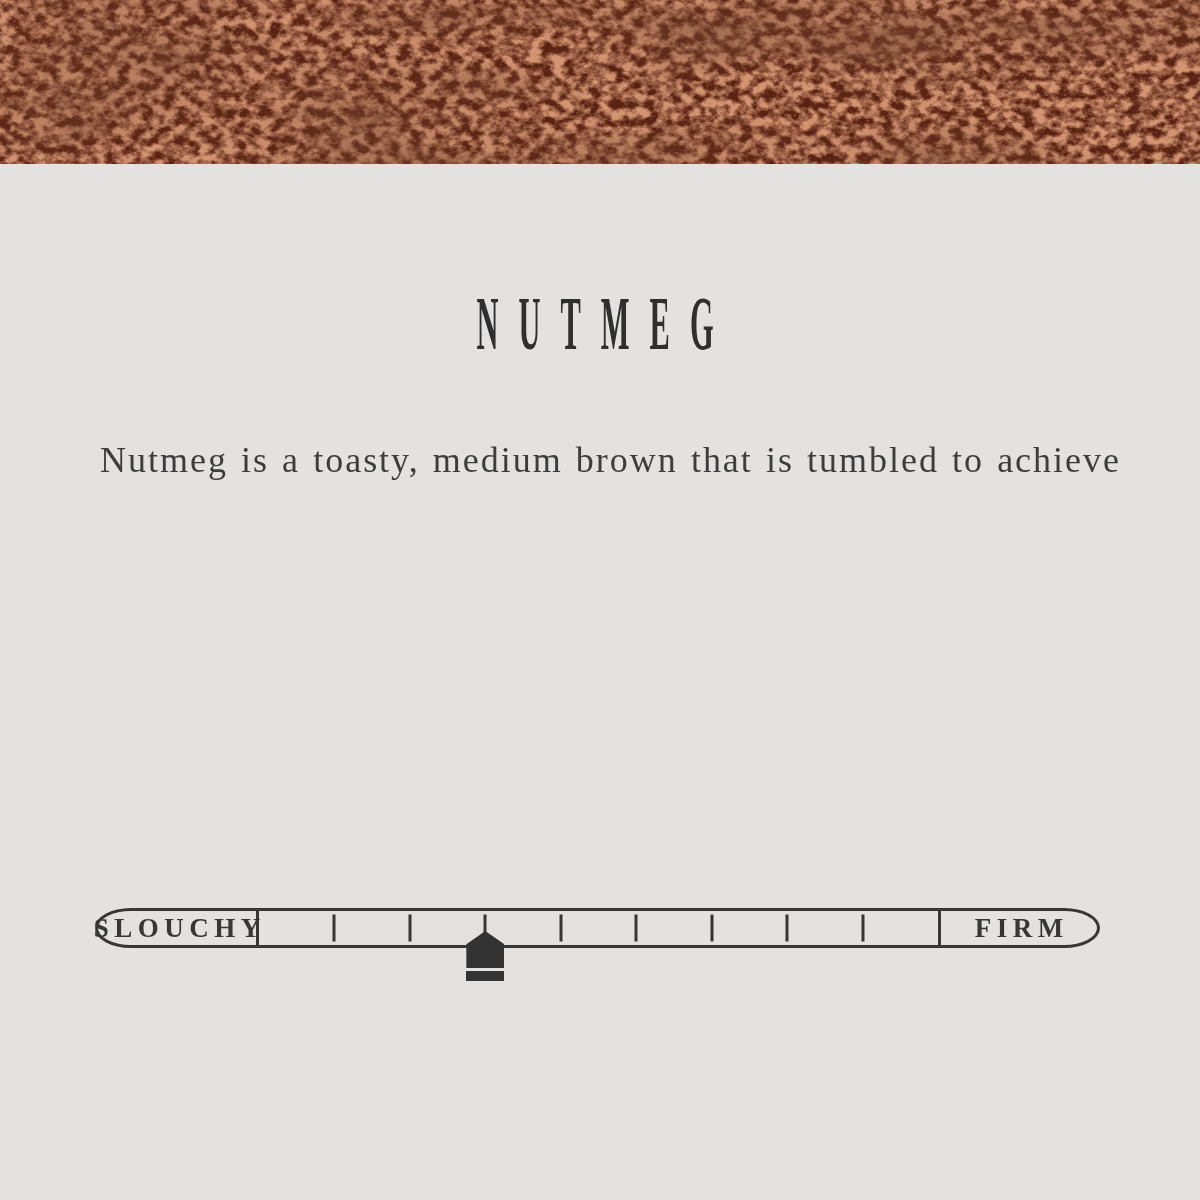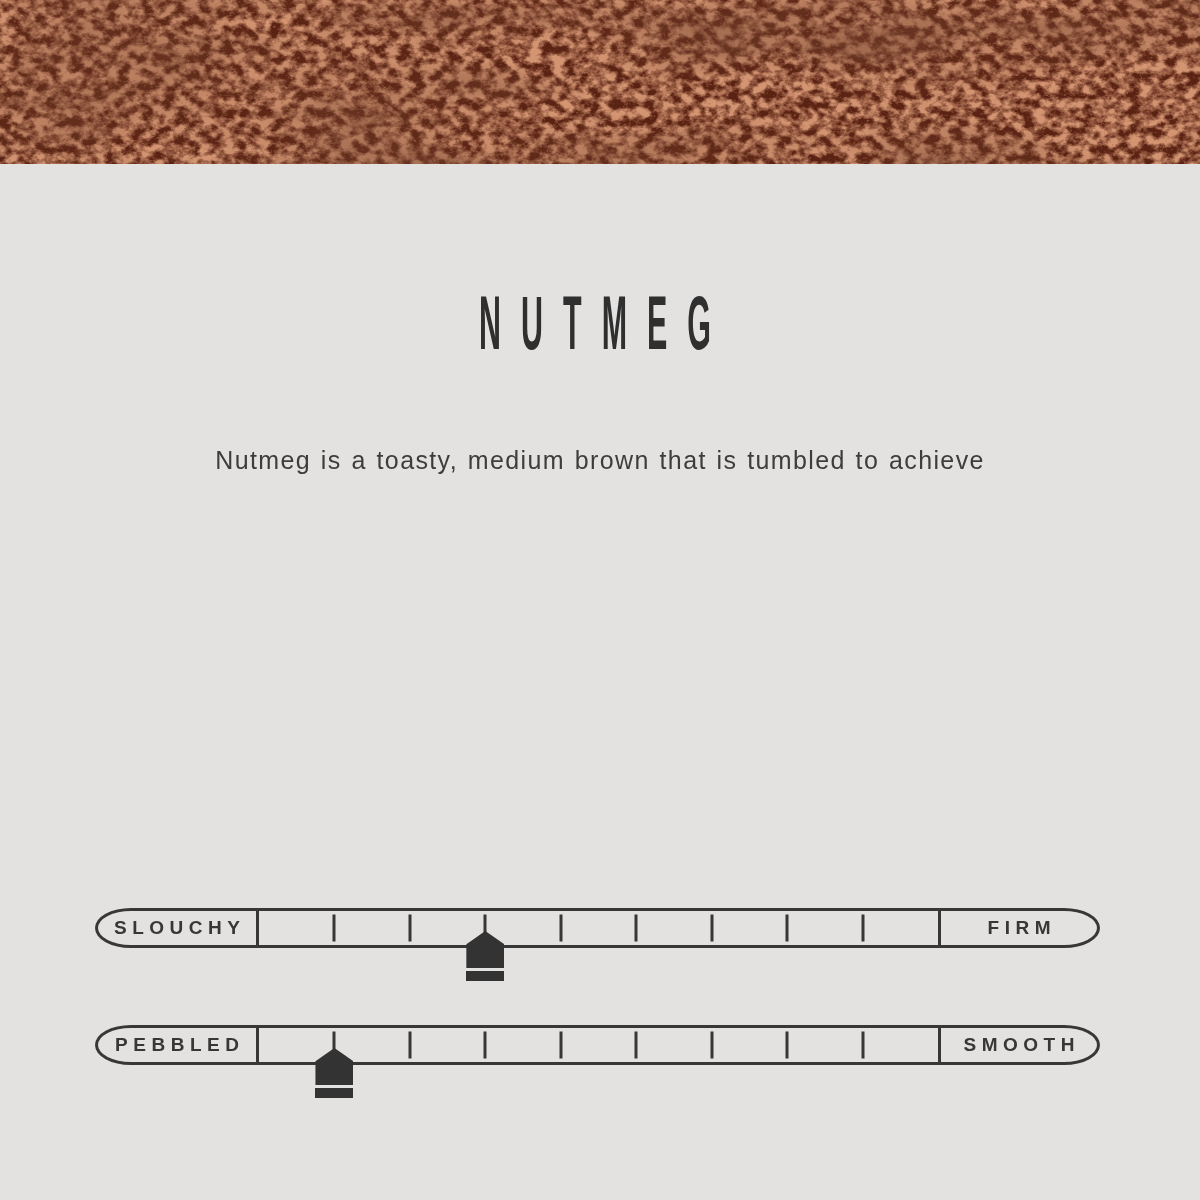--- a/index.html
+++ b/index.html
@@ -3,20 +3,21 @@
 <meta charset="utf-8">
 <style>
   html, body { margin: 0; padding: 0; }
   body {
     width: 1200px; height: 1200px; overflow: hidden;
     font-family: "Liberation Sans", sans-serif;
   }
   .page {
     position: relative; width: 1200px; height: 1200px;
     background: var(--background, #e3e2e1);
+    font-family: Liberation Serif, serif;
   }
 
   
   .hero {
     position: absolute; top: 0; left: 0; width: 1200px; height: 164px;
     overflow: hidden;
   }
   .hero svg { display: block; }
 
   
@@ -30,41 +31,41 @@
     transform-origin: 50% 50%;
     white-space: nowrap;
   }
 
   
   .desc {
     position: absolute; top: 423px; left: 100px; width: 1000px;
     text-align: center;
   }
   .desc .line {
-    font-size: 25px; line-height: 75px;
+    font-size: 36px; line-height: 75px;
     letter-spacing: 0.055em; word-spacing: 0.06em;
     color: var(--paragraph_ink, #3d3d3d);
     white-space: nowrap;
   }
 
   
   .slider {
     position: absolute; left: 95px; width: 1005px; height: 40px;
     box-sizing: border-box;
     border: 3px solid var(--ink, #373737);
     border-radius: 36px / 20px;
     display: flex;
   }
   .slider-1 { top: 908px; }
   .slider-2 { top: 1025px; }
 
   .cap {
     display: flex; align-items: center; justify-content: center;
     box-sizing: border-box;
-    font-size: 19px; font-weight: 700;
+    font-size: 27px; font-weight: 700;
     letter-spacing: 5.5px; text-indent: 5.5px;
     color: var(--ink, #373737);
     white-space: nowrap;
   }
   .cap-left  { width: 161px; border-right: 3px solid var(--ink, #373737); }
   .cap-right { width: 159px; border-left: 3px solid var(--ink, #373737); }
 
   .track { flex: 1; position: relative; }
   .tick {
     position: absolute; top: 50%;
@@ -143,32 +144,14 @@
         <div class="tick" style="left: 33.3333%;"></div>
         <div class="tick" style="left: 44.4444%;"></div>
         <div class="tick" style="left: 55.5556%;"></div>
         <div class="tick" style="left: 66.6667%;"></div>
         <div class="tick" style="left: 77.7778%;"></div>
         <div class="tick" style="left: 88.8889%;"></div>
       </div>
     <div class="cap cap-right">FIRM</div>
   </div>
 
-  <div class="slider slider-2" id="slider-1">
-    <div class="cap cap-left">PEBBLED</div>
-    <div class="track">
-      <div class="marker" style="left: 11.1111%;">
-        <div class="house"></div>
-        <div class="bar"></div>
-      </div>
-    <div class="tick" style="left: 11.1111%;"></div>
-        <div class="tick" style="left: 22.2222%;"></div>
-        <div class="tick" style="left: 33.3333%;"></div>
-        <div class="tick" style="left: 44.4444%;"></div>
-        <div class="tick" style="left: 55.5556%;"></div>
-        <div class="tick" style="left: 66.6667%;"></div>
-        <div class="tick" style="left: 77.7778%;"></div>
-        <div class="tick" style="left: 88.8889%;"></div>
-      </div>
-    <div class="cap cap-right">SMOOTH</div>
-  </div>
 
 </div>
 
 </body></html>

